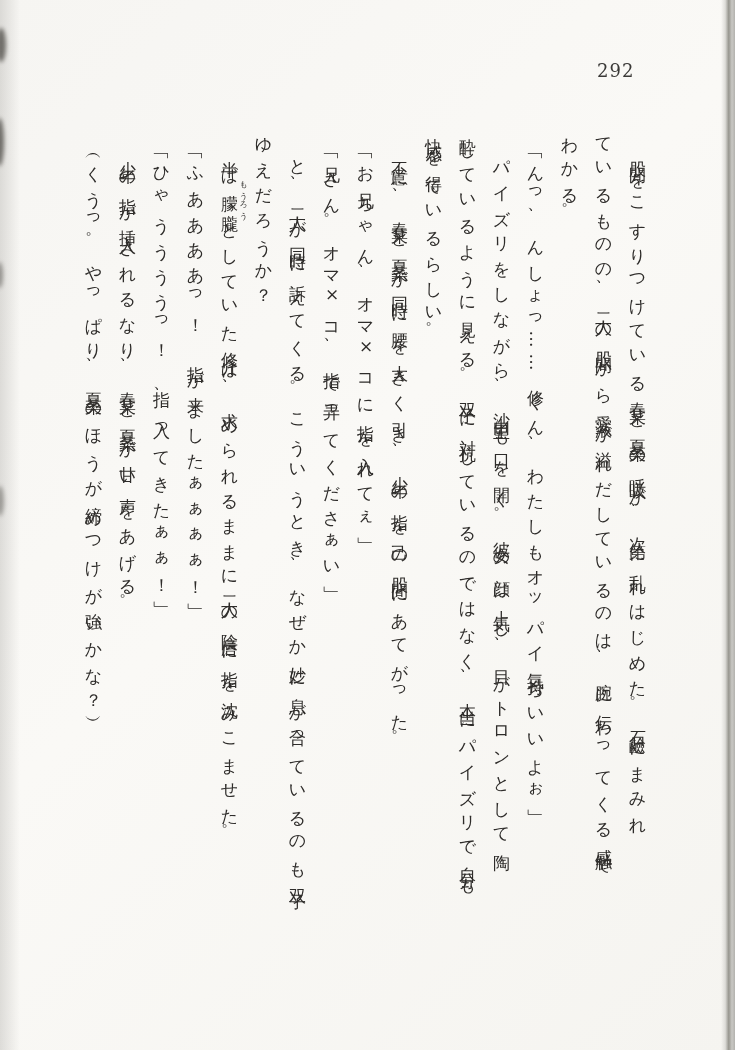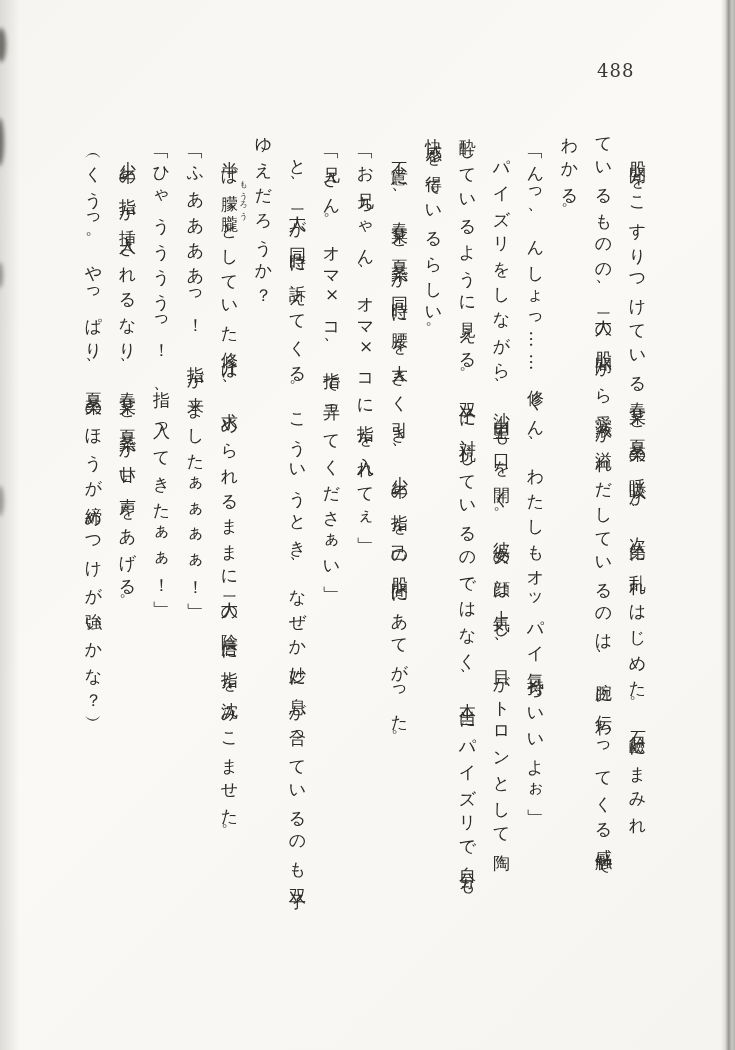--- a/index.html
+++ b/index.html
@@ -86,21 +86,21 @@
   .smudge.s1 { left: -4px; top: 28px;  width: 10px; height: 34px; }
   .smudge.s2 { left: -5px; top: 118px; width: 9px;  height: 48px; }
   .smudge.s3 { left: -4px; top: 262px; width: 7px;  height: 26px; opacity: 0.5; }
   .smudge.s4 { left: -4px; top: 486px; width: 8px;  height: 30px; opacity: 0.45; }
 </style>
 </head>
 <body>
 
 <div class="page">
 
-  <div class="page-number">488</div>
+  <div class="page-number">292</div>
 
   <div class="text-block" id="text-block">
       <div class="line indent">股間をこすりつけている春菜と夏菜の呼吸が、次第に乱れはじめた。石鹼にまみれ</div>
       <div class="line">ているものの、二人の股間から愛液が溢れだしているのは、腕に伝わってくる感触で</div>
       <div class="line">わかる。</div>
       <div class="line indent">「んっ、んしょっ……修くん、わたしもオッパイ気持ちいいよぉ」</div>
       <div class="line indent">パイズリをしながら、沙由里も口を開く。彼女の顔は上気し、目がトロンとして陶</div>
       <div class="line">酔しているように見える。双子に対抗しているのではなく、本当にパイズリで自分も</div>
       <div class="line">快感を得ているらしい。</div>
       <div class="line indent">不意に、春菜と夏菜が同時に腰を大きく引き、少年の指を己の股間にあてがった。</div>

